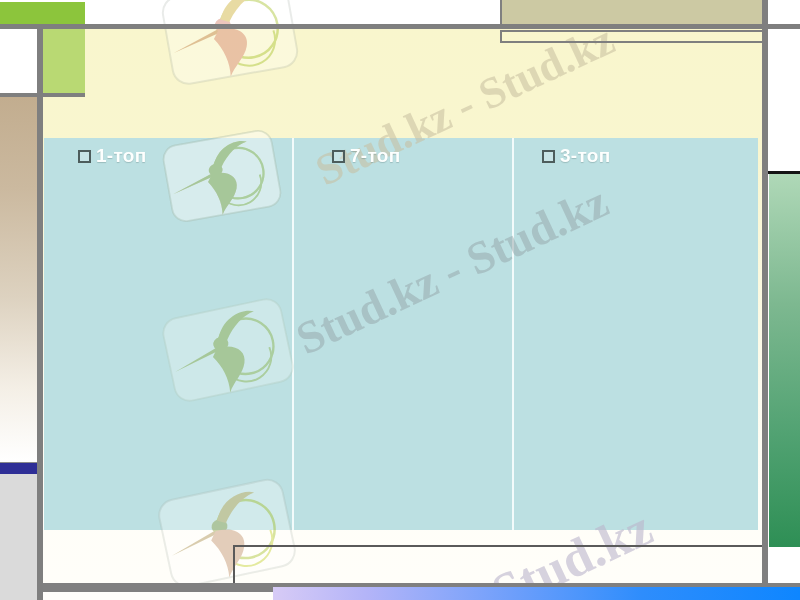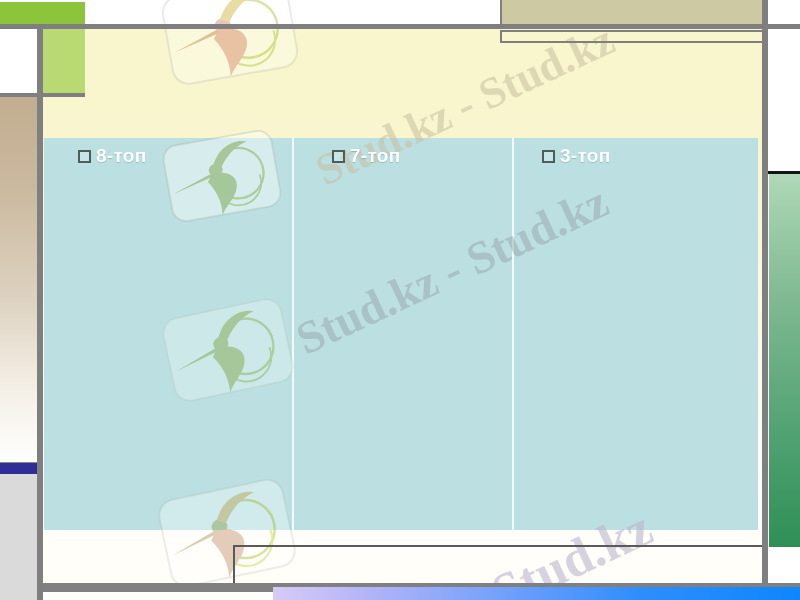--- a/index.html
+++ b/index.html
@@ -126,21 +126,21 @@
     <path d="M54,42 C72,40 84,50 79,63 C75,74 64,80 58,90 C60,76 56,62 48,50 Z" fill="#caa182"></path>
   </svg>
 
   <div class="abs wm t">Stud.kz - Stud.kz</div>
   <div class="abs wm m">Stud.kz - Stud.kz</div>
   <div class="abs wm b">Stud.kz</div>
 
 
   <div class="abs col-header" style="left:78px">
     <span class="sq"></span>
-    <span>8-топ</span>
+    <span>1-топ</span>
   </div>
   <div class="abs col-header" style="left:332px">
     <span class="sq"></span>
     <span>7-топ</span>
   </div>
   <div class="abs col-header" style="left:542px">
     <span class="sq"></span>
     <span>3-топ</span>
   </div>
 

